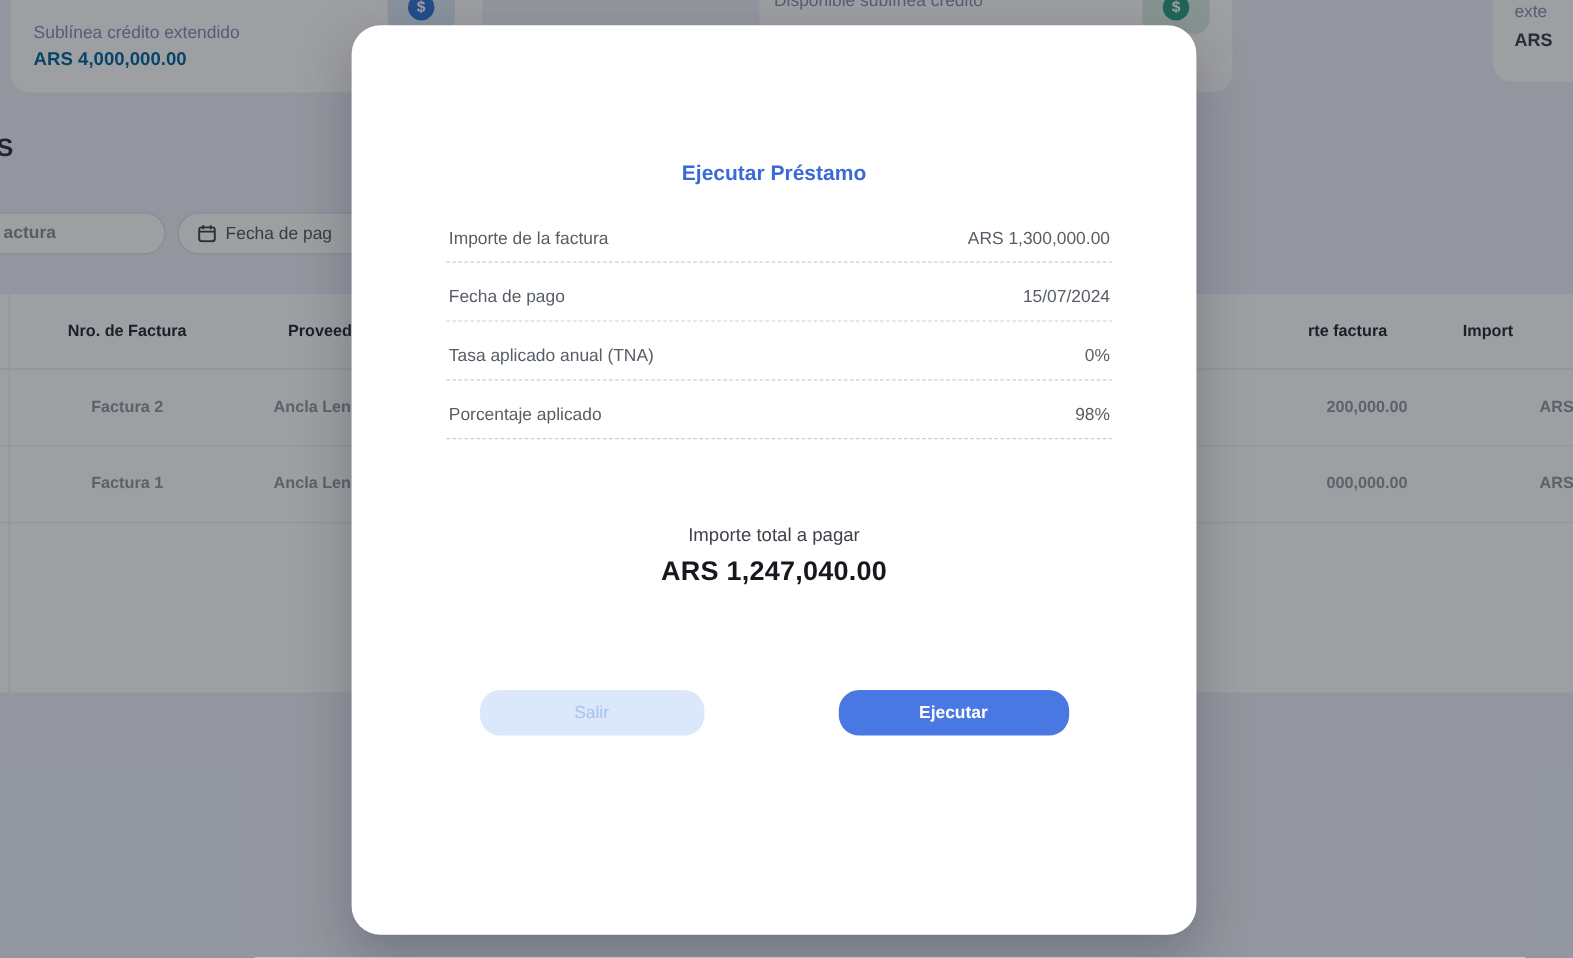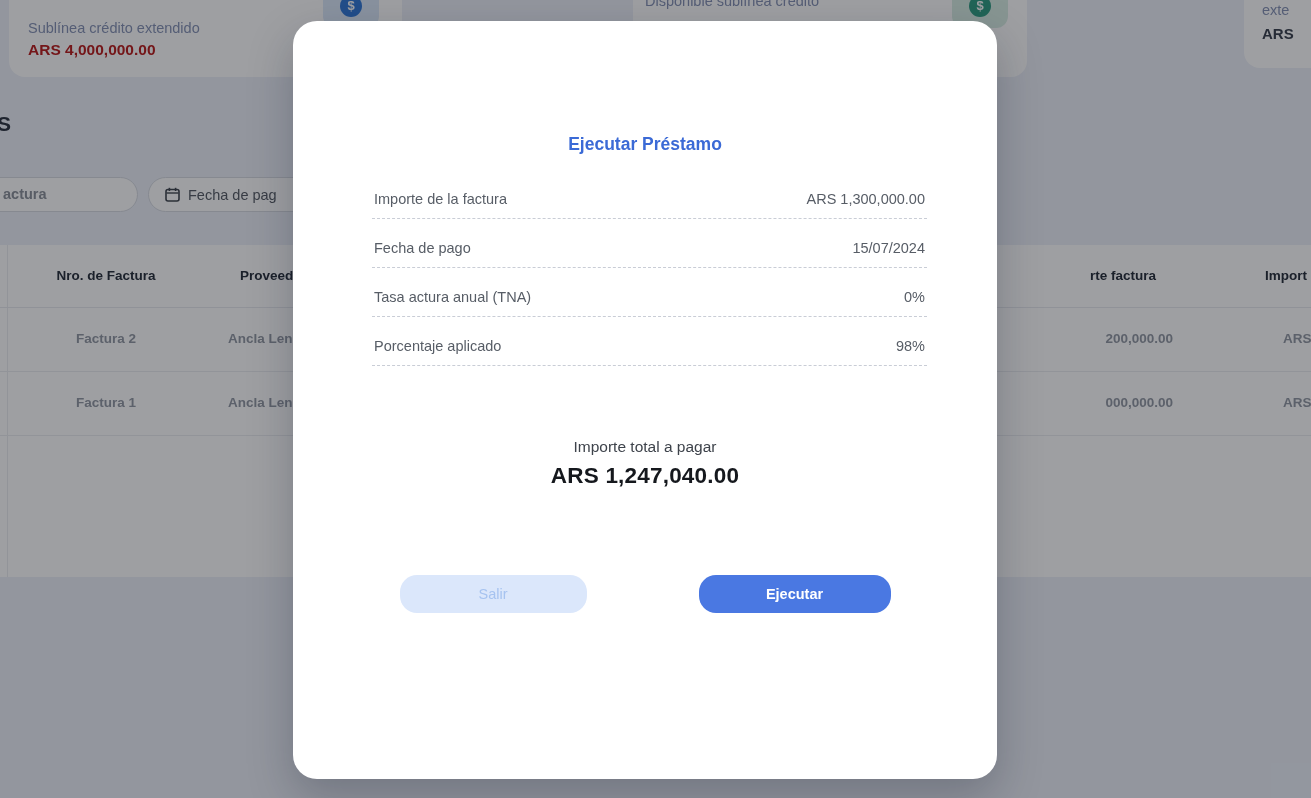--- a/index.html
+++ b/index.html
@@ -4,21 +4,21 @@
 <style>
   html,body { margin:0; padding:0; }
   .screen {
     position:relative; width:1311px; height:798px; overflow:hidden;
     background:#edf1f9; font-family:"Liberation Sans",sans-serif;
     -webkit-font-smoothing:antialiased;
   }
   
   .card { position:absolute; background:#ffffff; border-radius:16px; }
   .card-label { position:absolute; font-size:14.5px; color:#8592b5; white-space:nowrap; }
-  .card-value { position:absolute; font-size:15.5px; font-weight:bold; color:#b91c1c; white-space:nowrap; }
+  .card-value { position:absolute; font-size:15.5px; font-weight:bold; color:#0369a1; white-space:nowrap; }
   #card1 { left:9px;   top:-20px; width:393px; height:97px; }
   #card1 .card-label { left:19px; top:40px; }
   #card1 .card-value { left:19px; top:61px; }
   #card2 { left:633px; top:-40px; width:394px; height:117px; }
   #card2 .card-label { left:12px; top:33px; }
   #card3 { left:1244px; top:-20px; width:120px; height:88px; }
   .card3-line { position:absolute; left:18px; font-size:14.5px; color:#8592b5; }
   .card3-val  { position:absolute; left:18px; font-size:15px; font-weight:bold; color:#39404d; }
   .icon-btn { position:absolute; width:56px; height:44px; border-radius:12px; }
   #icon-blue  { left:323px; top:-16px; background:#dce9fa; }
@@ -47,21 +47,21 @@
   .t-row1   { position:absolute; left:0; top:62px;  width:100%; height:64px; border-bottom:1px solid #ecedf1; }
   .t-row2   { position:absolute; left:0; top:126px; width:100%; height:64px; border-bottom:1px solid #ecedf1; }
   .t-header span { position:absolute; font-size:13.5px; font-weight:bold; color:#262d3a; line-height:62px; white-space:nowrap; }
   .t-row1 span, .t-row2 span { position:absolute; font-size:13.5px; font-weight:bold; color:#9298a3; line-height:64px; white-space:nowrap; }
   .c-invoice  { left:70px; width:112px; text-align:center; }
   .c-provider { left:248px; }
   .th-provider{ left:260px; }
   .c-amount   { left:1070px; width:123px; text-align:right; }
   .th-amount  { left:1110px; }
   .c-amount2  { left:1303px; }
-  .th-amount2 { left:1285px; }
+  .th-amount2 { left:1239px; }
   
   .overlay { position:absolute; inset:0; background:rgba(13,16,23,0.40); z-index:5; }
   .modal {
     position:absolute; left:293px; top:21px; width:704px; height:758px;
     background:#fff; border-radius:24px; z-index:10; box-sizing:border-box;
     padding-top:113px; box-shadow:0 18px 45px rgba(15,23,42,0.25);
   }
   .m-title { margin:0; text-align:center; font-size:17.5px; font-weight:bold; color:#3b6ad6; }
   .m-details { margin:36px 70px 0 79px; }
   .detail-row {
@@ -149,21 +149,21 @@
     <div class="m-details">
       <div class="detail-row">
         <span>Importe de la factura</span>
         <span>ARS 1,300,000.00</span>
       </div>
       <div class="detail-row">
         <span>Fecha de pago</span>
         <span>15/07/2024</span>
       </div>
       <div class="detail-row">
-        <span>Tasa actura anual (TNA)</span>
+        <span>Tasa aplicado anual (TNA)</span>
         <span>0%</span>
       </div>
       <div class="detail-row">
         <span>Porcentaje aplicado</span>
         <span>98%</span>
       </div>
     </div>
 
     <div class="m-total-label">Importe total a pagar</div>
     <div class="m-total-value">ARS 1,247,040.00</div>

